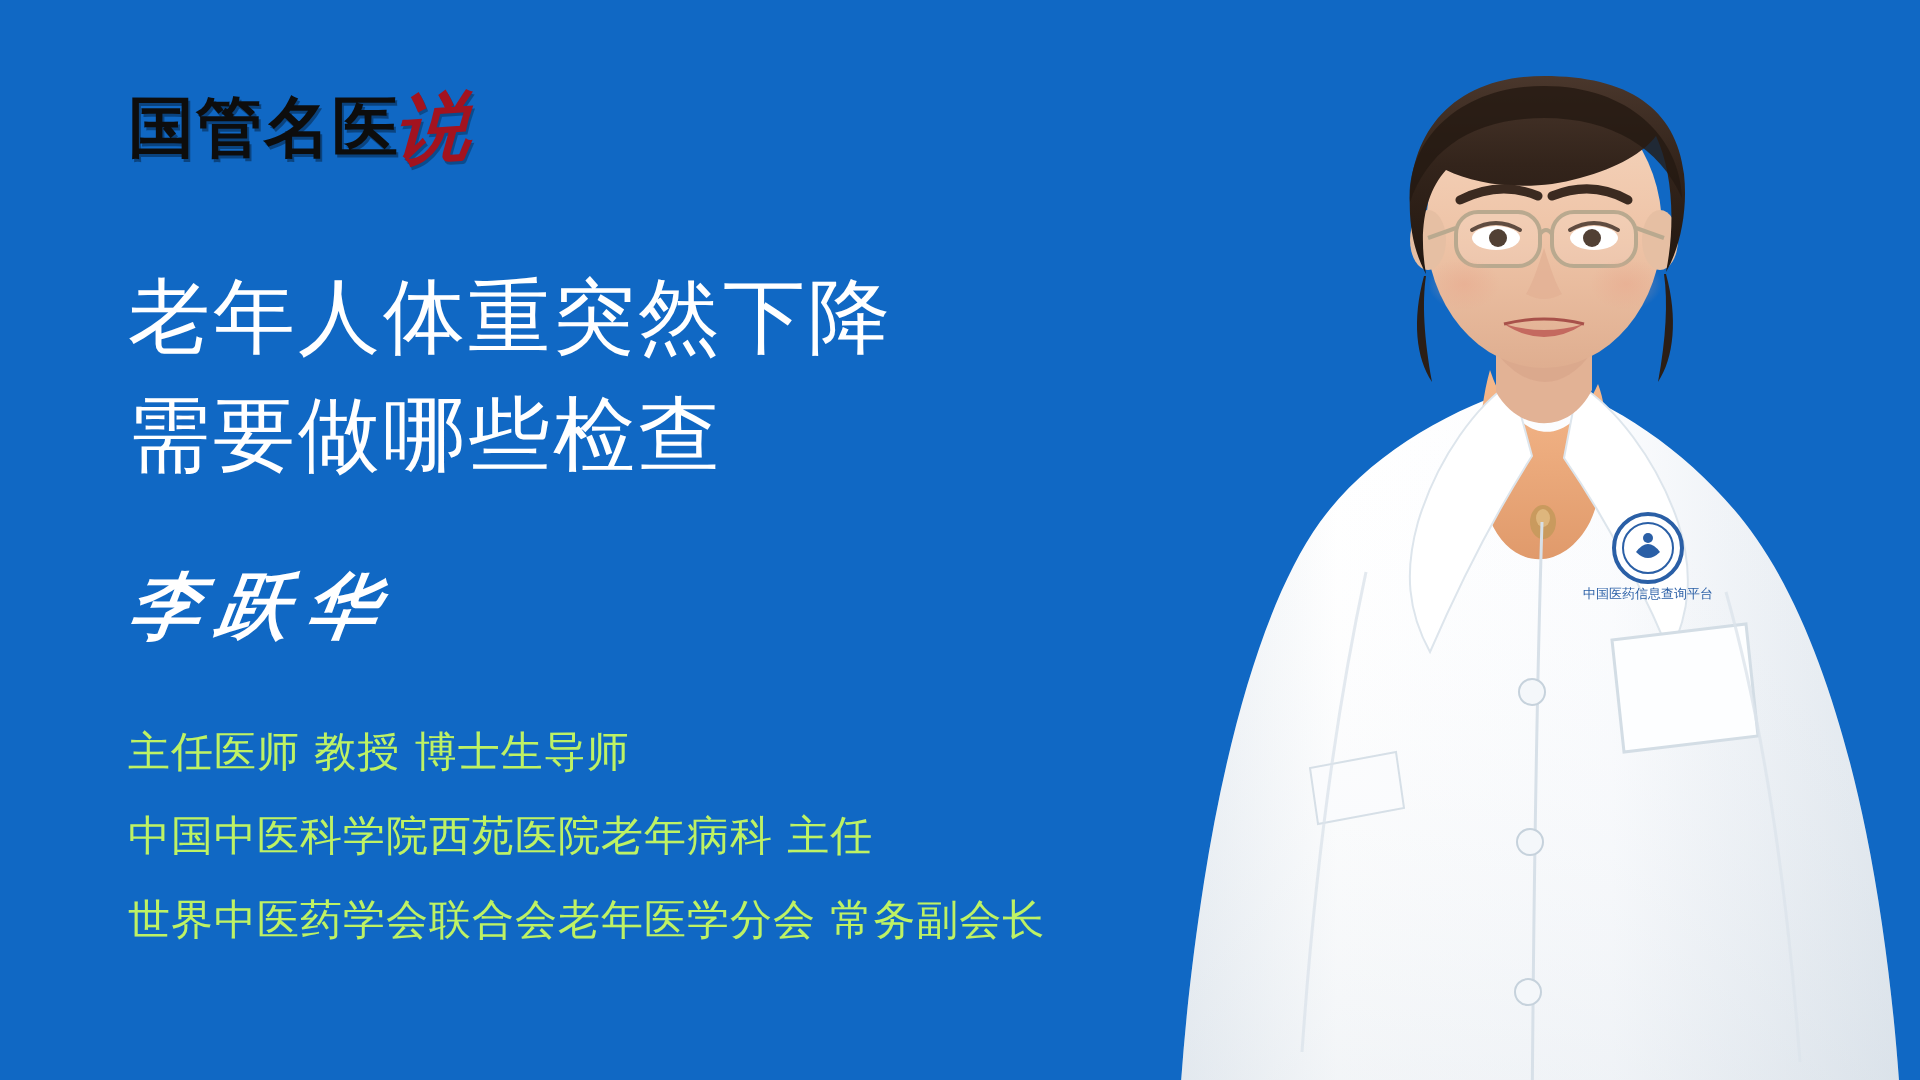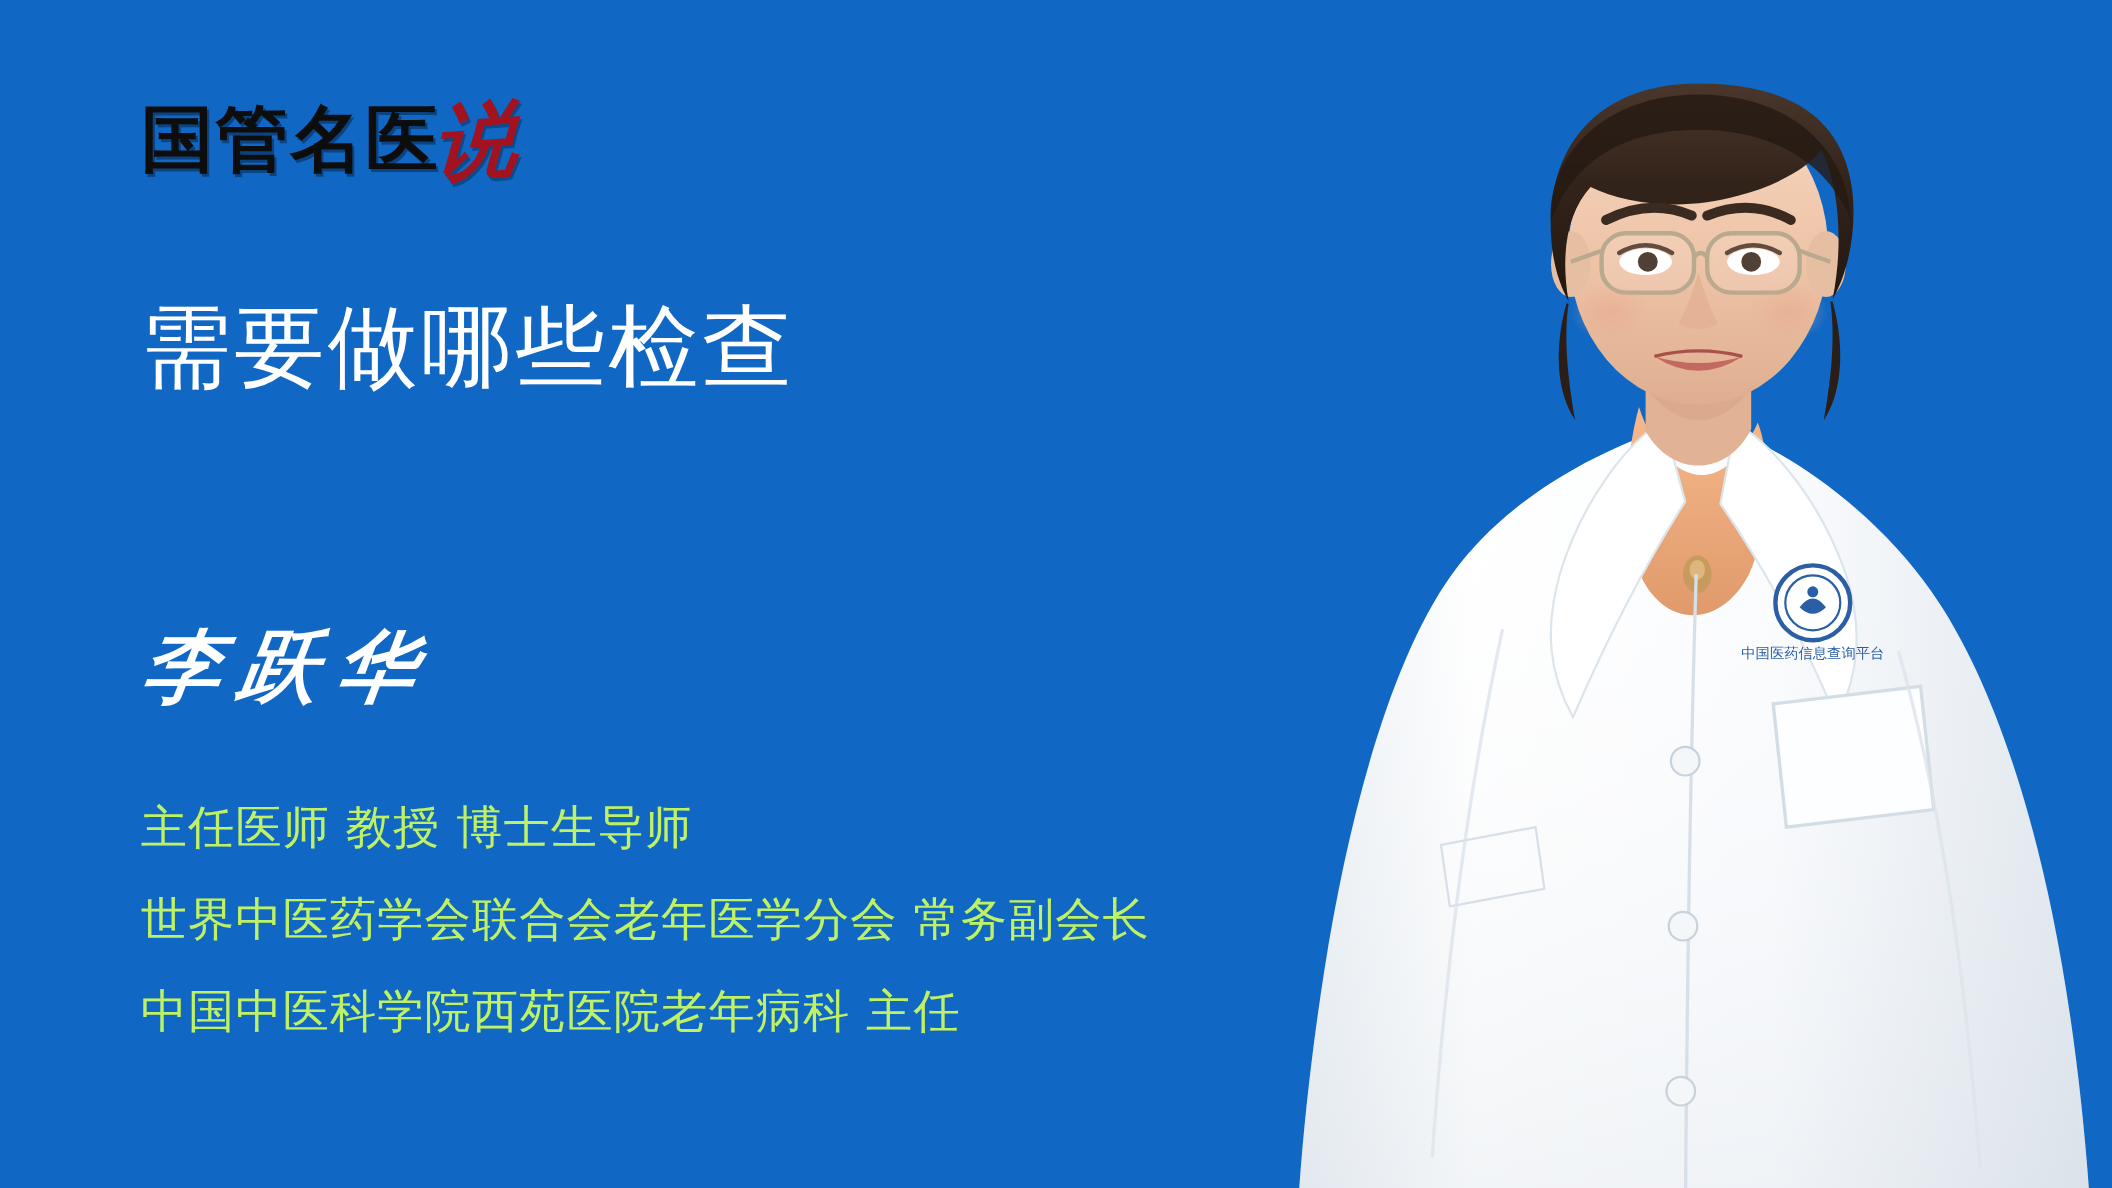--- a/index.html
+++ b/index.html
@@ -207,25 +207,26 @@
   </div>
 
   <div class="left-col">
 
     <div class="logo">
       <span class="logo-main">国管名医</span>
       <span class="logo-accent">说</span>
     </div>
 
     <div class="title">
+      <div class="title-line">老年人体重突然下降</div>
       <div class="title-line">需要做哪些检查</div>
     </div>
 
     <div class="signature">李跃华</div>
 
     <div class="creds">
       <div class="cred-line">主任医师  教授  博士生导师</div>
+      <div class="cred-line">中国中医科学院西苑医院老年病科  主任</div>
       <div class="cred-line">世界中医药学会联合会老年医学分会  常务副会长</div>
-      <div class="cred-line">中国中医科学院西苑医院老年病科  主任</div>
     </div>
 
   </div>
 </div>
 
 </body></html>

